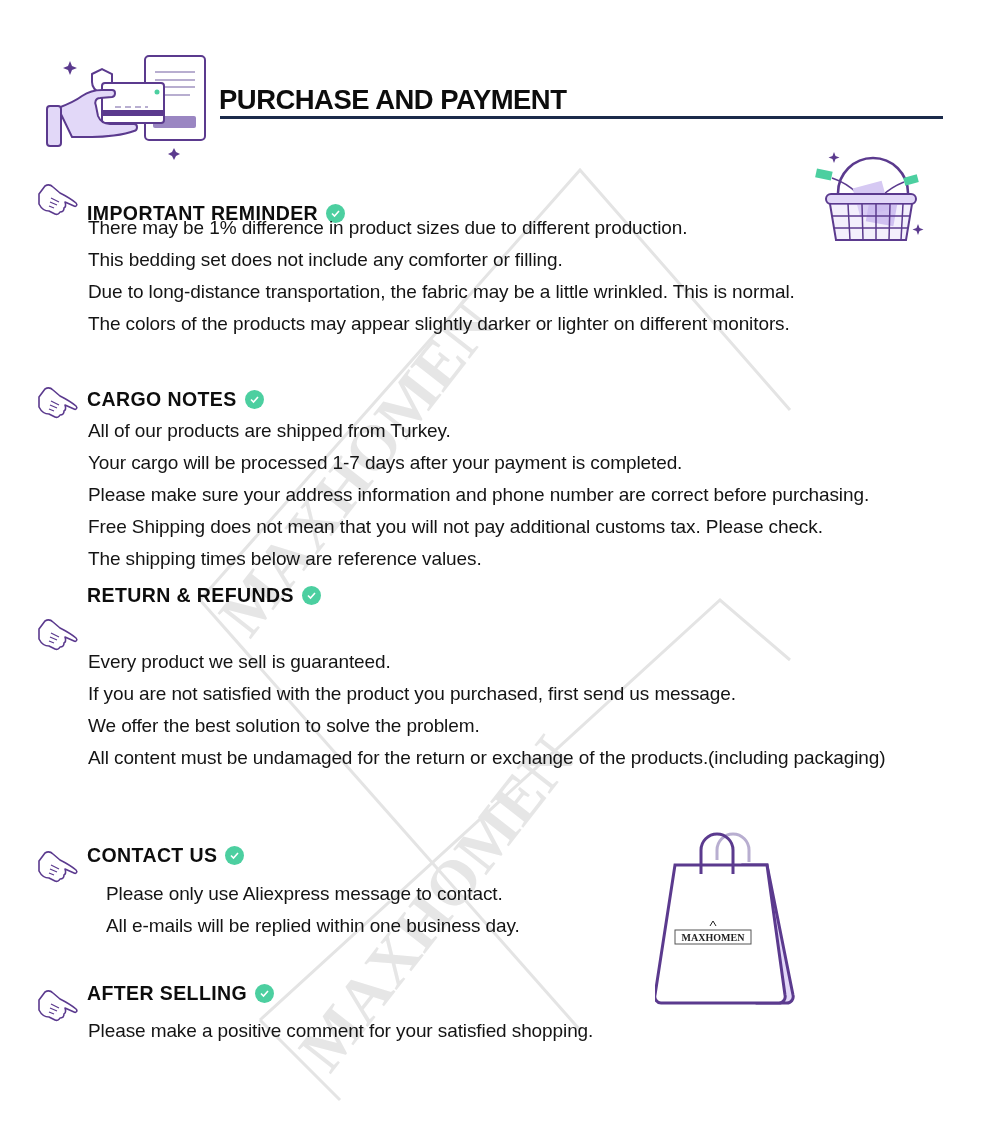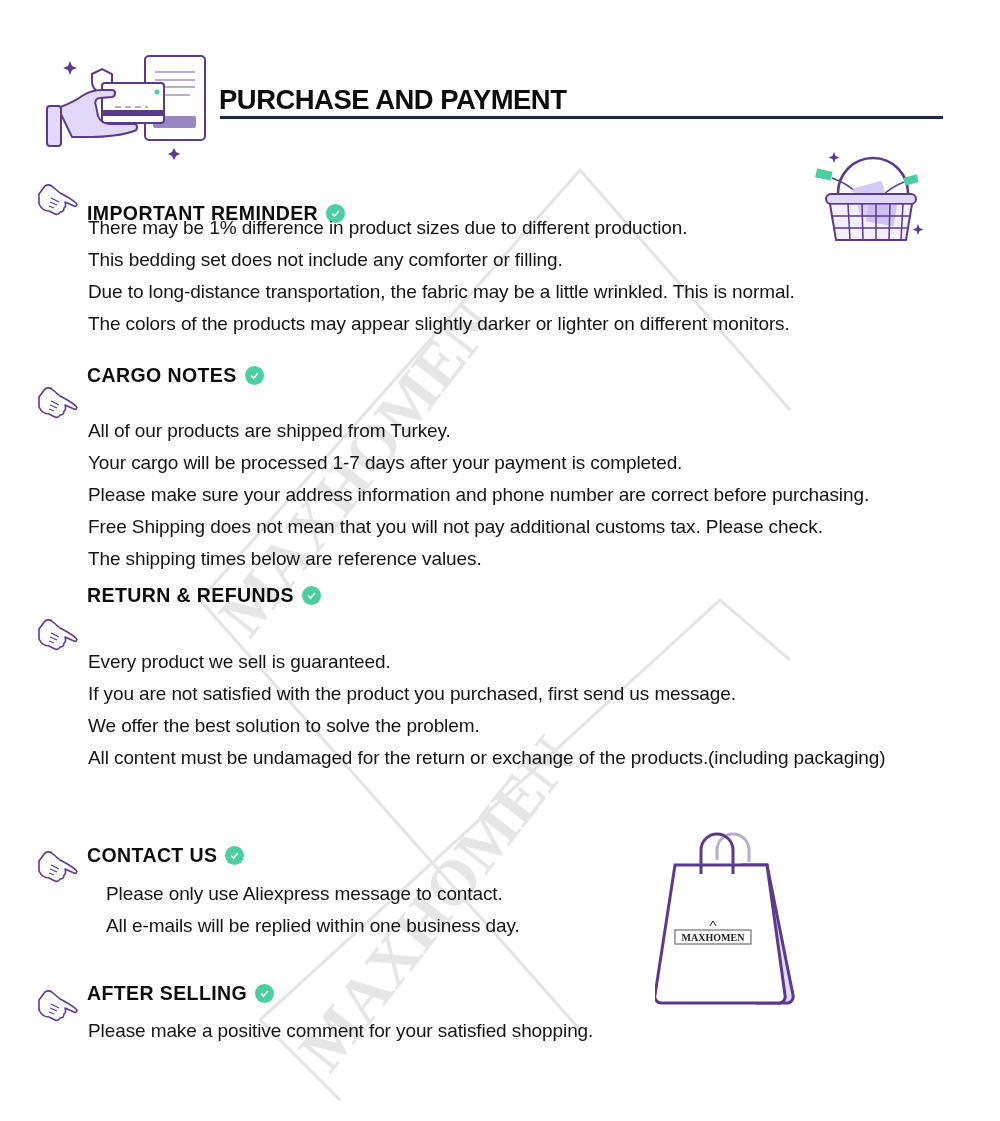--- a/index.html
+++ b/index.html
@@ -100,21 +100,21 @@
   <div>There may be 1% difference in product sizes due to different production.</div>
   <div>This bedding set does not include any comforter or filling.</div>
   <div>Due to long-distance transportation, the fabric may be a little wrinkled. This is normal.</div>
   <div>The colors of the products may appear slightly darker or lighter on different monitors.</div>
 </div>
 
 <svg class="hand" style="top:383px;" viewBox="0 0 44 38">
   <path d="M3 14 l6 -8 c3 -2 6 -1 8 1 l7 6 c4 2 10 5 16 10 c2 2 0 4 -2 3 l-9 -4 c1 3 1 5 -1 6 c0 3 -2 4 -4 4 c-1 2 -3 3 -5 2 l-6 -3 c-4 0 -8 -3 -10 -7z" fill="#fff" stroke="#5b3a8e" stroke-width="1.6" stroke-linejoin="round"></path>
   <path d="M15 18 l8 4 M14 22 l7 3 M13 26 l5 2" stroke="#5b3a8e" stroke-width="1.2" fill="none"></path>
 </svg>
-<div class="section-head" style="top:364px;">
+<div class="section-head" style="top:388px;">
   <span>CARGO NOTES</span>
   <span class="check">
       <svg width="11" height="11" viewBox="0 0 11 11">
         <path d="M2 5.5 l2.5 2.5 4.5 -5" stroke="#fff" stroke-width="1.6" fill="none"></path>
       </svg>
     </span>
 </div>
 <div class="lines" style="top:415px;">
   <div>All of our products are shipped from Turkey.</div>
   <div>Your cargo will be processed 1-7 days after your payment is completed.</div>

